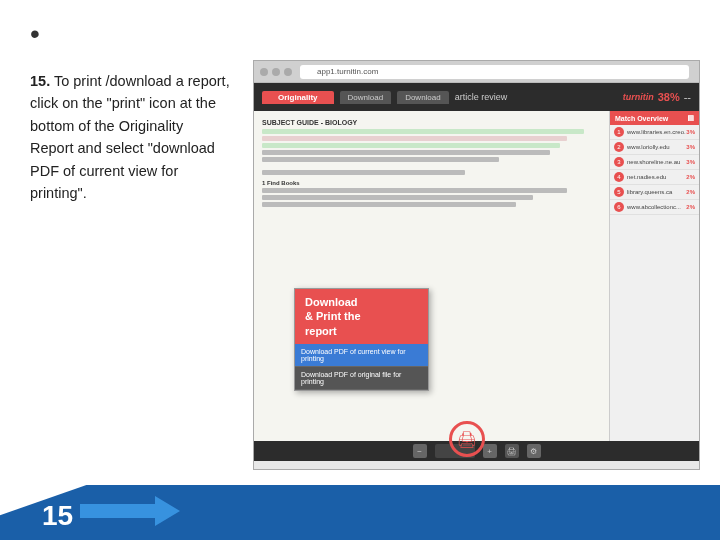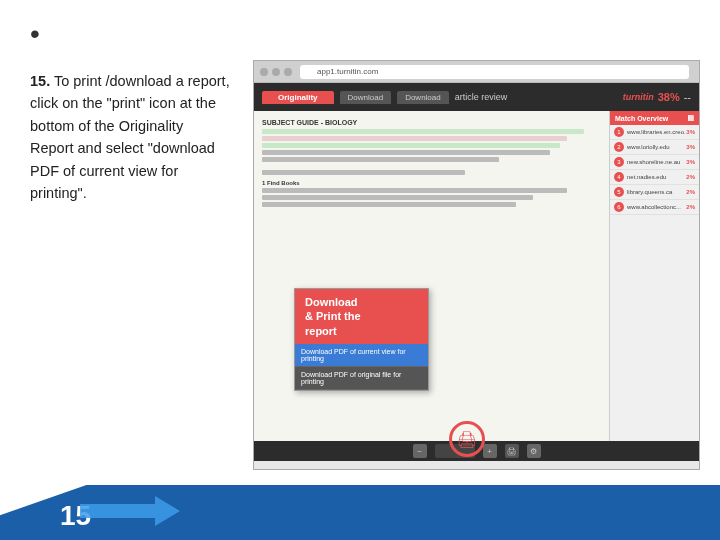--- a/index.html
+++ b/index.html
@@ -415,20 +415,20 @@
 
     <div class="printer-circle">
       <span class="printer-icon">🖨</span>
     </div>
 
   </div>
 </div>
 
 <div style="position:absolute; bottom:0; left:0; right:0; height:55px; z-index:3;">
   <div style="position:absolute; bottom:0; left:0; right:0; height:55px; background:#1a5fa8; clip-path: polygon(0 55%, 12% 0%, 100% 0%, 100% 100%, 0 100%);"></div>
-  <div style="position:absolute; bottom:8px; left:60px; font-size:28px; font-weight:bold; color:#fff; z-index:5;">15</div>
+  <div style="position:absolute; bottom:8px; left:42px; font-size:28px; font-weight:bold; color:#fff; z-index:5;">15</div>
 
   <div style="position:absolute; bottom:10px; left:80px; z-index:5;">
     <svg width="100" height="30" viewBox="0 0 100 30">
       <polygon points="0,8 75,8 75,0 100,15 75,30 75,22 0,22" fill="#3d9be9" opacity="0.85"></polygon>
     </svg>
   </div>
 </div>
 
 </body></html>

